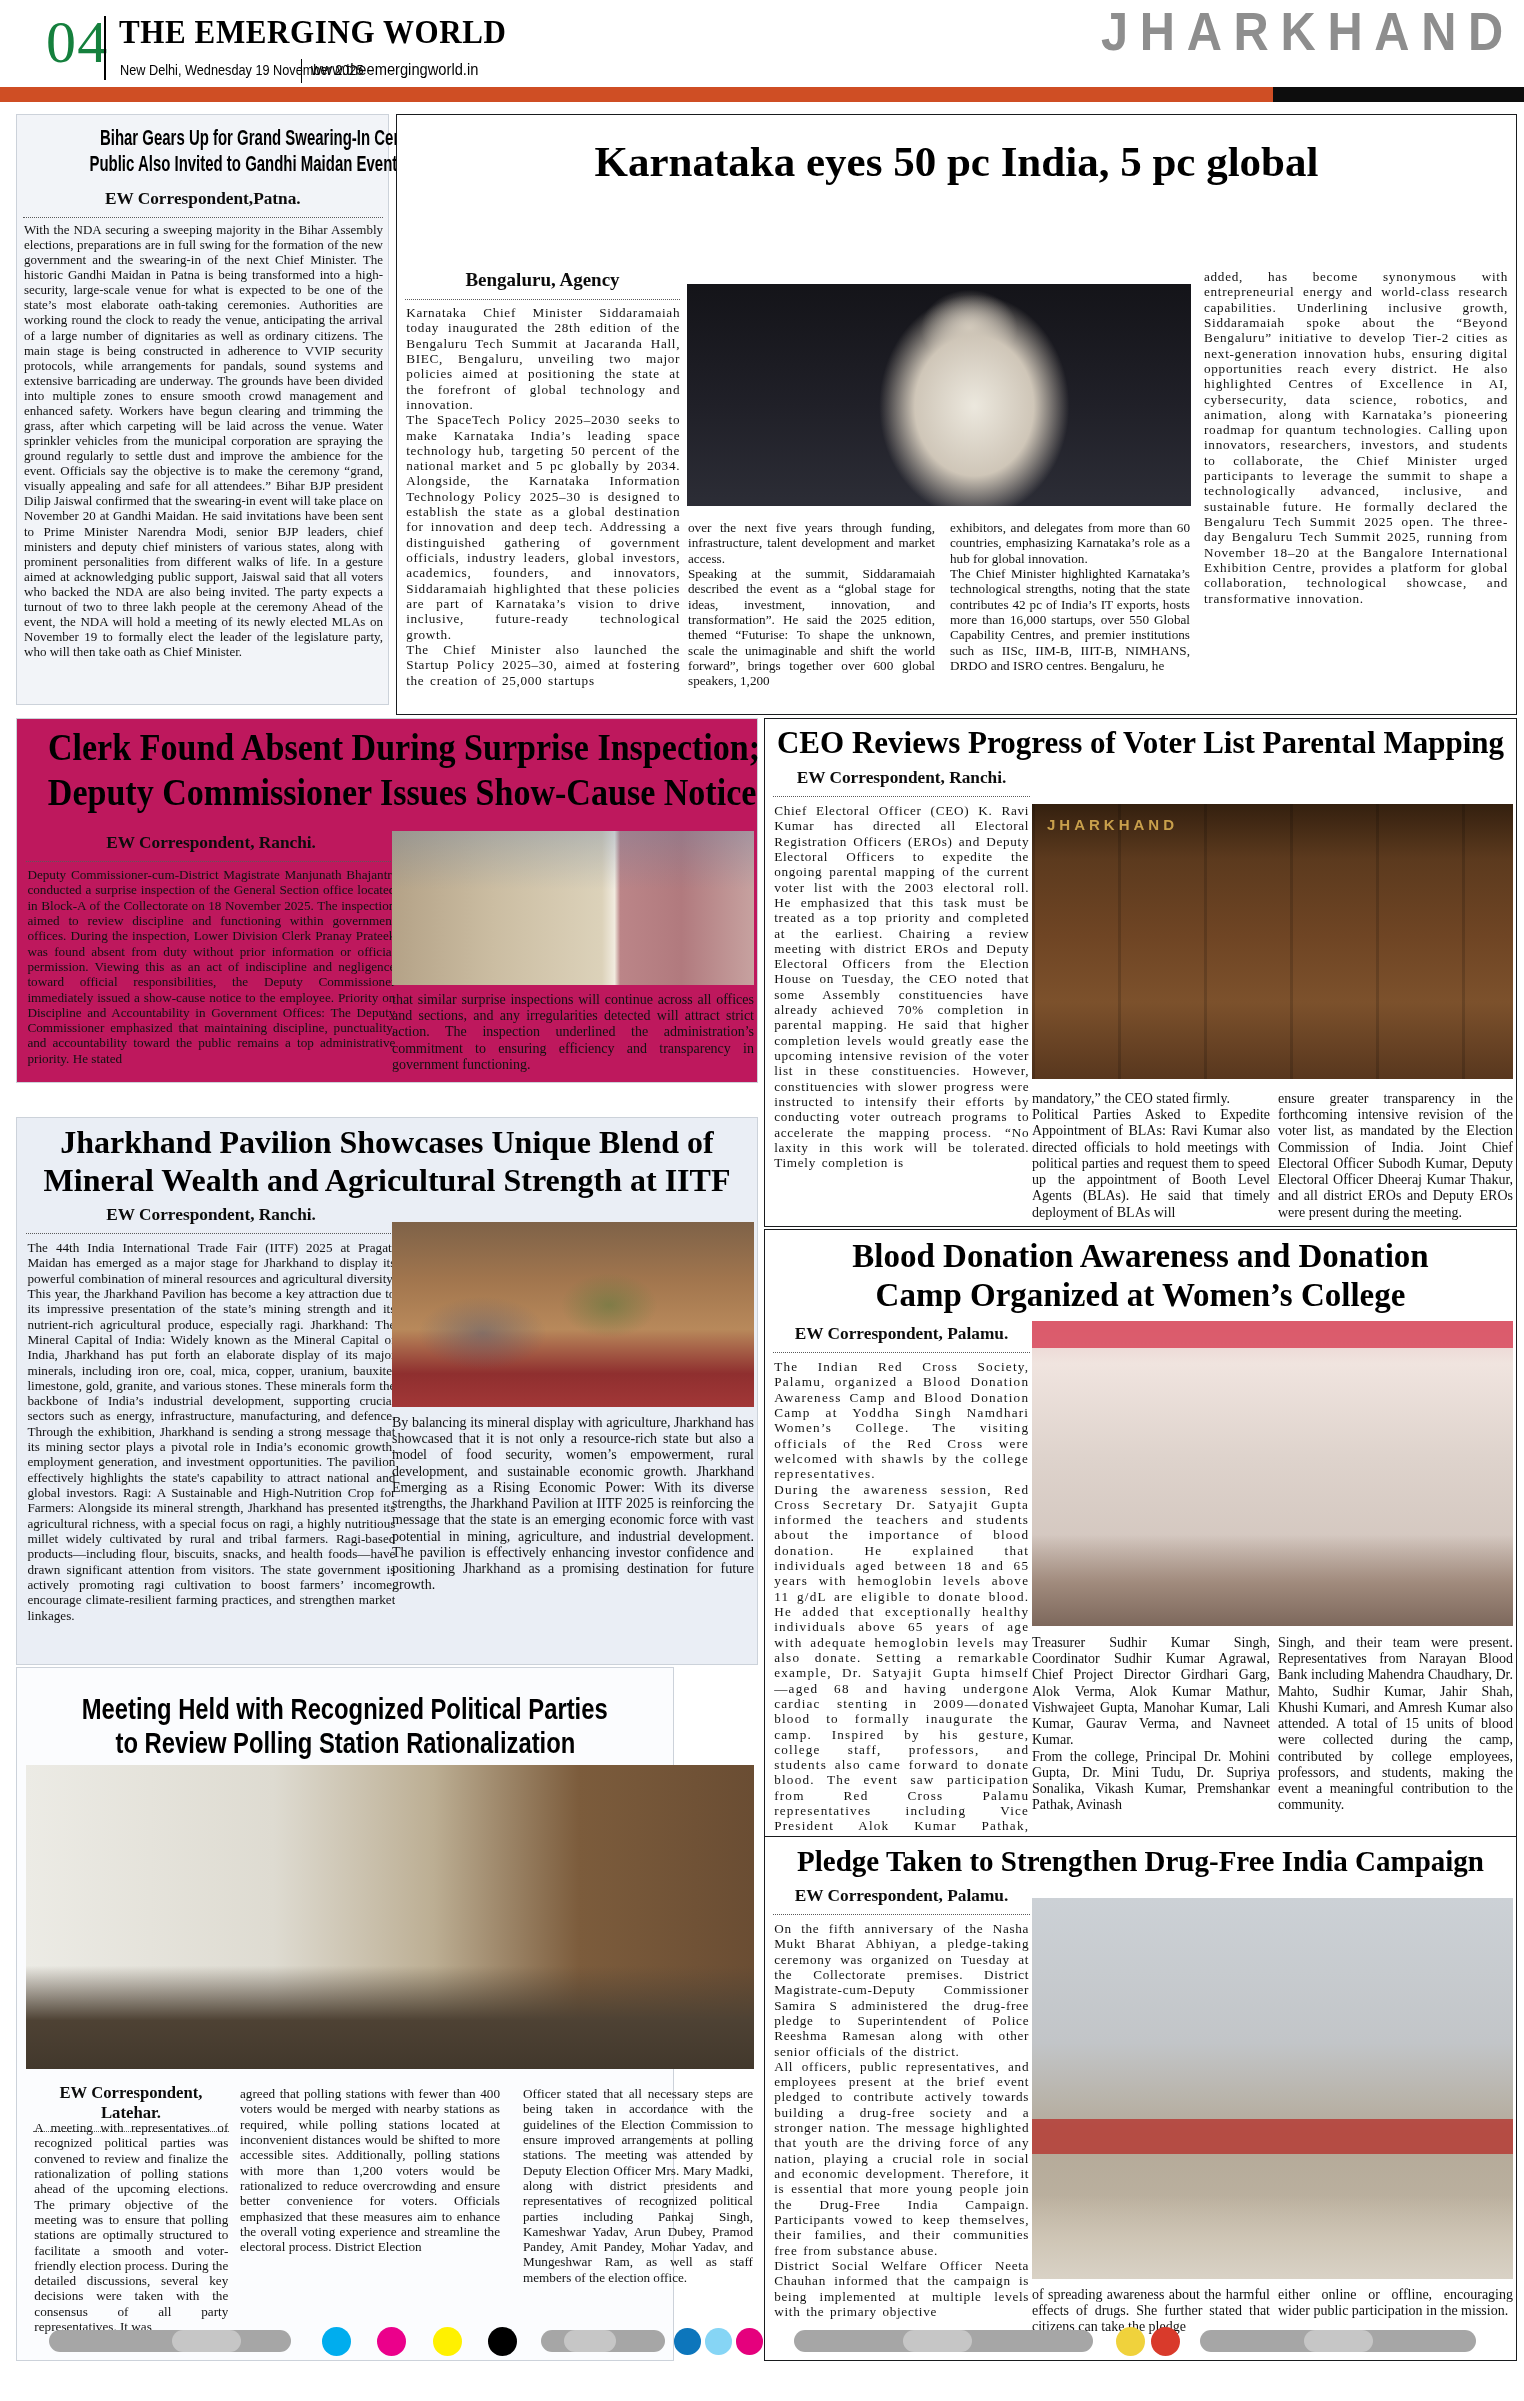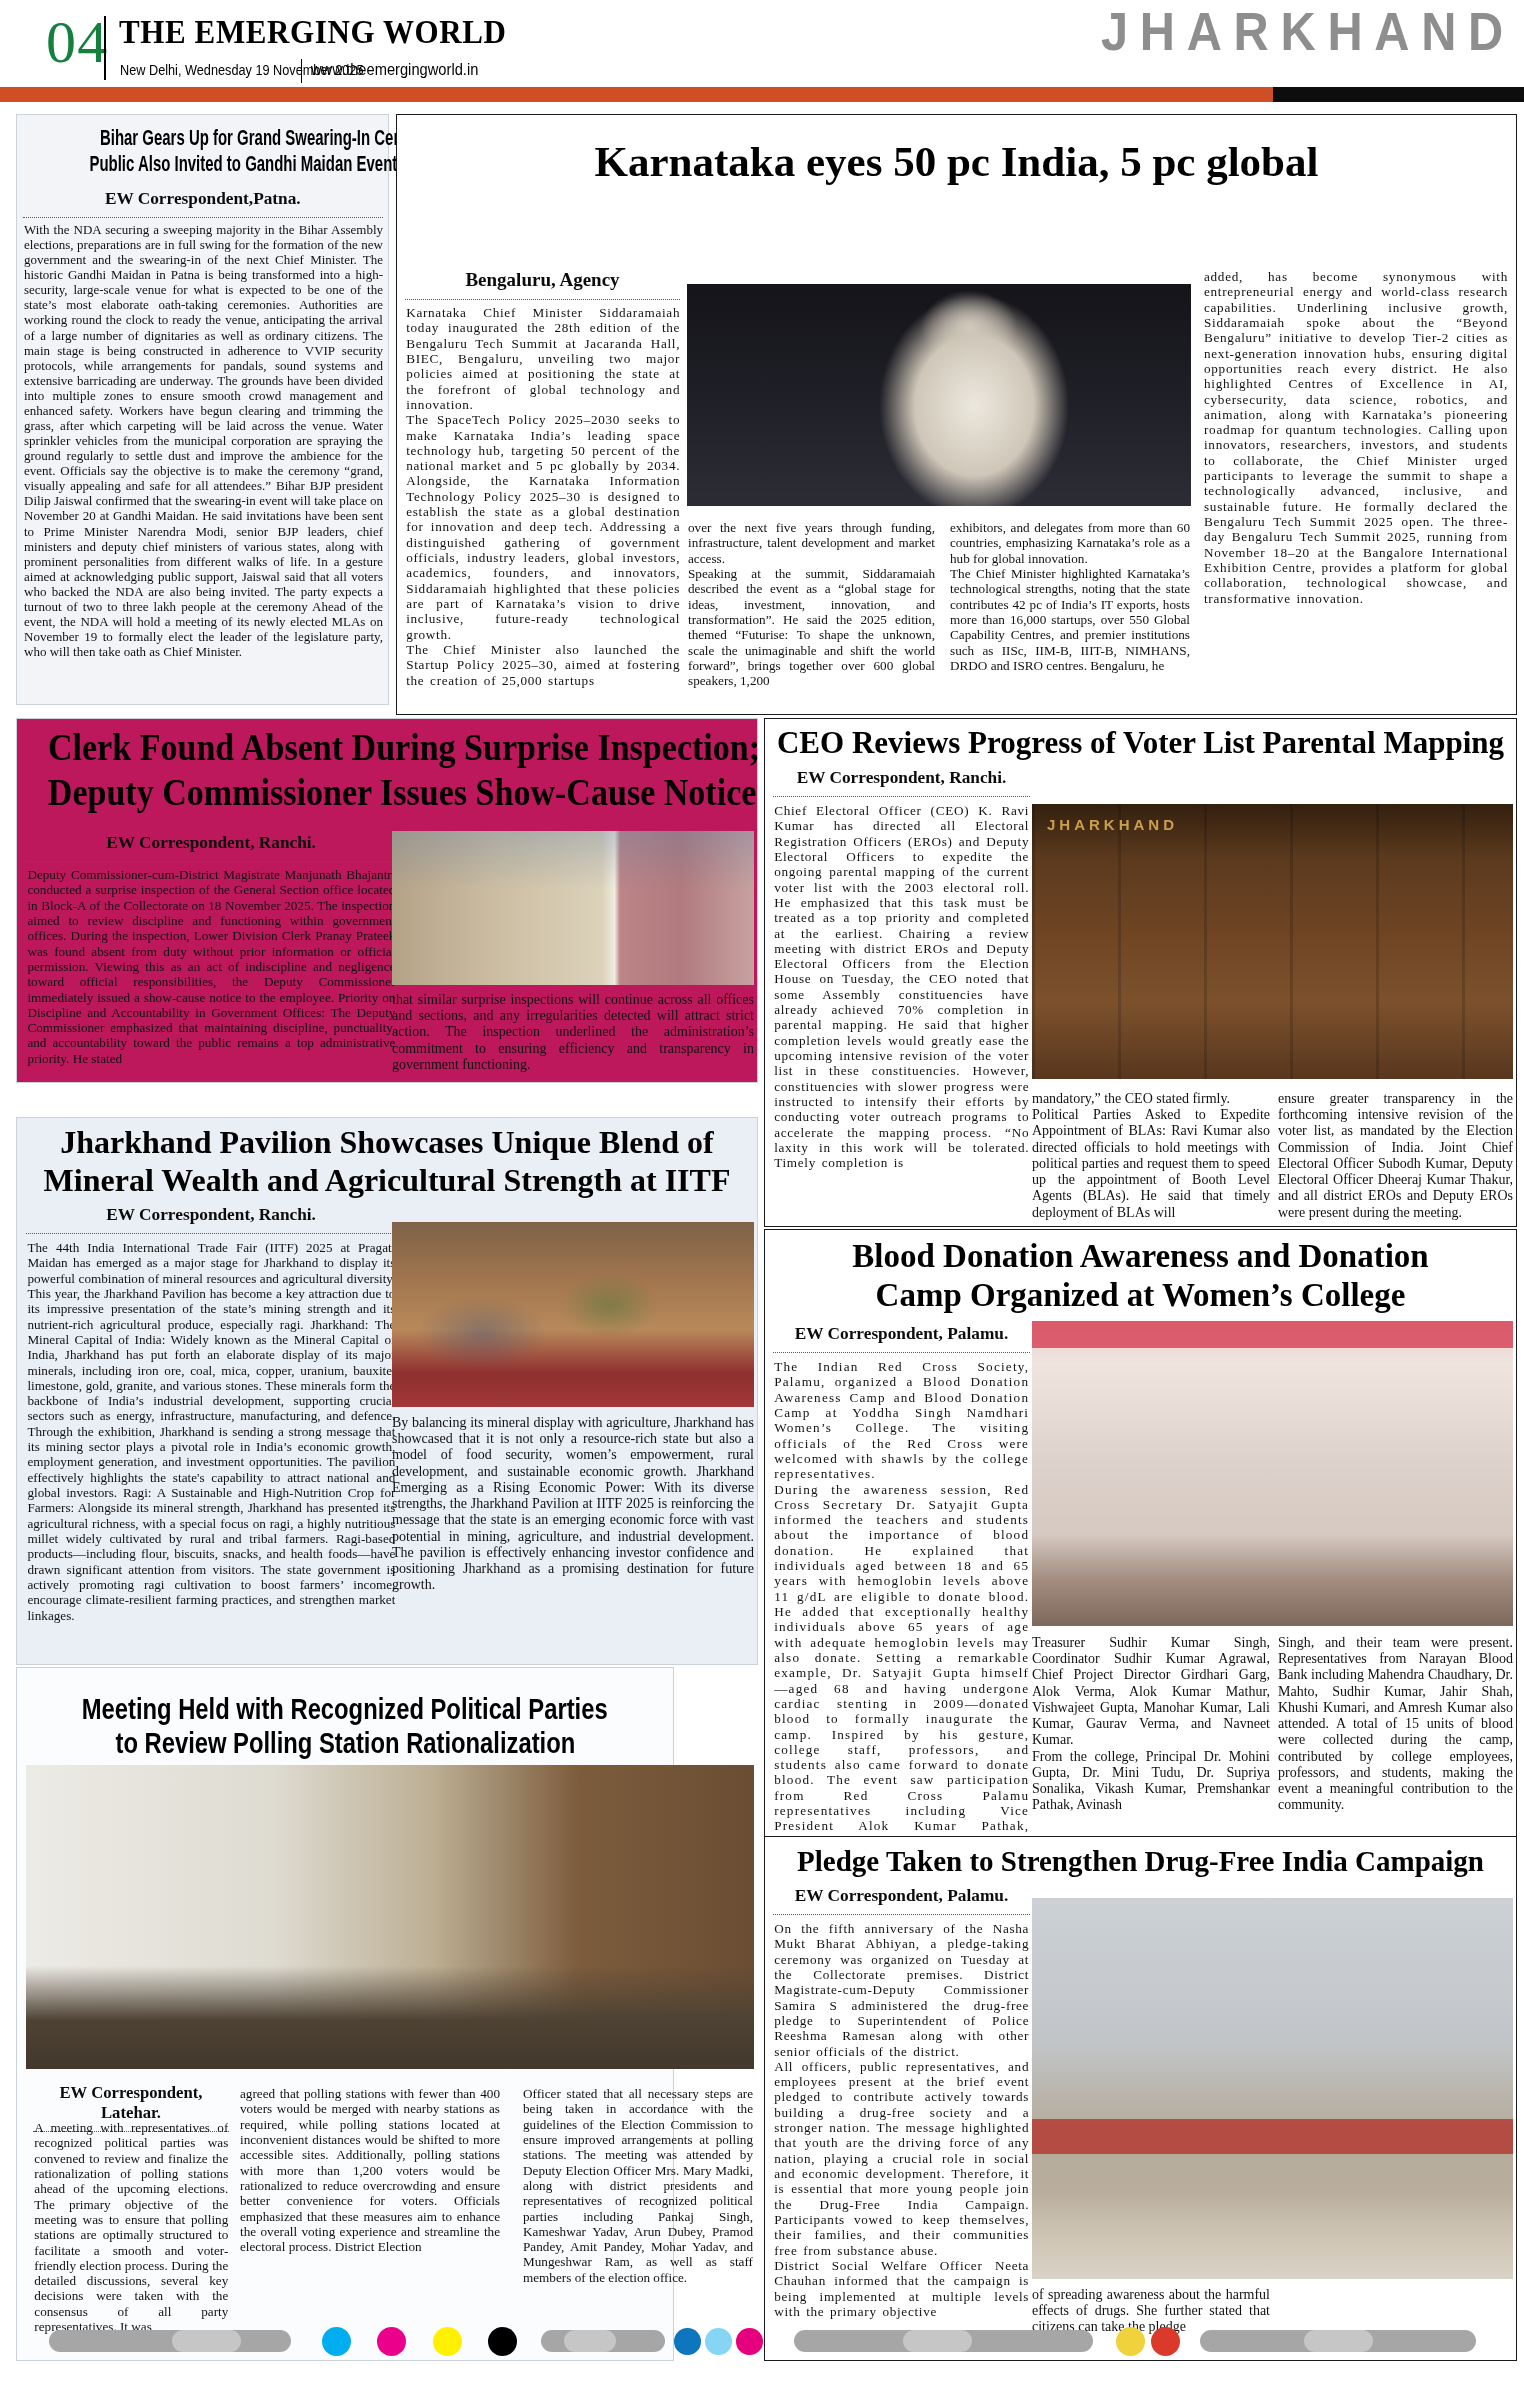--- a/index.html
+++ b/index.html
@@ -201,20 +201,21 @@
       <span>EW Correspondent, Palamu.</span>
       <div class="dr"></div>
     </div>
     <div class="bt tracked" style="left:9.2px;top:84px;width:255px;height:433px;">On the fifth anniversary of the Nasha Mukt Bharat Abhiyan, a pledge-taking ceremony was organized on Tuesday at the Collectorate premises. District Magistrate-cum-Deputy Commissioner Samira S administered the drug-free pledge to Superintendent of Police Reeshma Ramesan along with other senior officials of the district.
 All officers, public representatives, and employees present at the brief event pledged to contribute actively towards building a drug-free society and a stronger nation. The message highlighted that youth are the driving force of any nation, playing a crucial role in social and economic development. Therefore, it is essential that more young people join the Drug-Free India Campaign. Participants vowed to keep themselves, their families, and their communities free from substance abuse.
 District Social Welfare Officer Neeta Chauhan informed that the campaign is being implemented at multiple levels with the primary objective</div>
     <div class="photo" id="ph-pledge" style="left:267px;top:61px;width:481px;height:381px;" title="Officials and employees taking the drug-free pledge at the Collectorate premises">
       <div class="banner" style="top:58%;height:35px;background:#b5342e;opacity:.8;"></div>
     </div>
     <div class="bt" style="left:267px;top:450px;width:238px;height:67px;font-size:14px;">of spreading awareness about the harmful effects of drugs. She further stated that citizens can take the pledge</div>
+    <div class="bt" style="left:513px;top:450px;width:235px;height:67px;font-size:14px;">either online or offline, encouraging wider public participation in the mission.</div>
   </section>
 
   <footer>
     <div class="regbar" style="left:49px;top:2330px;width:242px;">
       <div class="glow" style="left:123px;"></div>
     </div>
     <div class="dot" style="left:322px;top:2327px;background:#00adee;"></div>
     <div class="dot" style="left:377px;top:2327px;background:#eb008b;"></div>
     <div class="dot" style="left:433px;top:2327px;background:#fff100;"></div>
     <div class="dot" style="left:488px;top:2327px;background:#000000;"></div>

